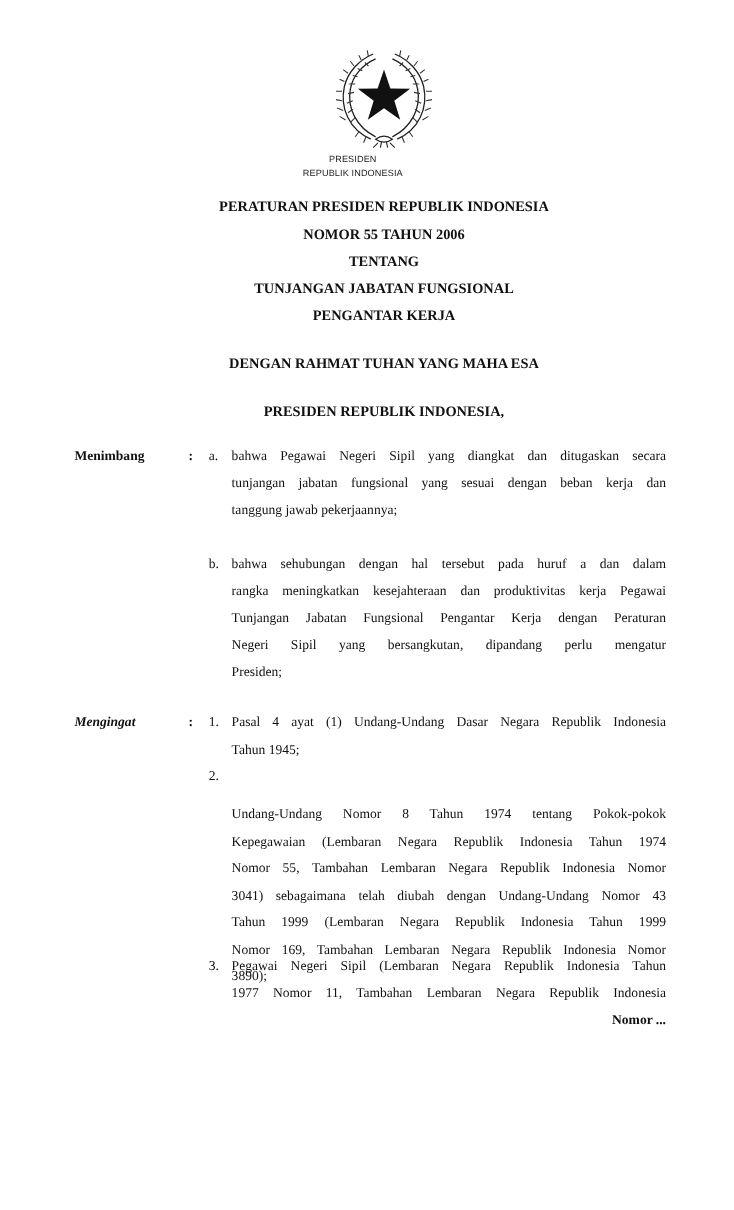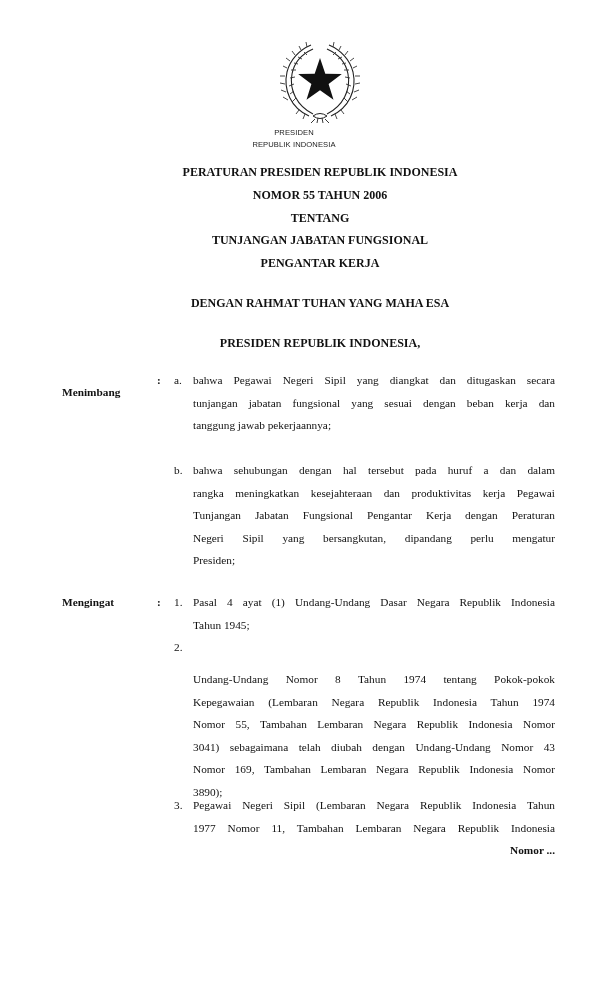--- a/index.html
+++ b/index.html
@@ -51,56 +51,57 @@
 <div class="center-line" style="top:165px;">PERATURAN PRESIDEN REPUBLIK INDONESIA</div>
 <div class="center-line" style="top:188px;">NOMOR  55  TAHUN 2006</div>
 <div class="center-line" style="top:211px;">TENTANG</div>
 <div class="center-line" style="top:233px;">TUNJANGAN JABATAN FUNGSIONAL</div>
 <div class="center-line" style="top:256px;">PENGANTAR KERJA</div>
 
 <div class="center-line" style="top:296px;">DENGAN RAHMAT TUHAN YANG MAHA ESA</div>
 <div class="center-line" style="top:336px;">PRESIDEN REPUBLIK INDONESIA,</div>
 
 <div>
-  <div class="section-label" style="top:374px;margin-top:12px;">Menimbang</div>
+  <div class="section-label" style="top:374px;">Menimbang</div>
   <div class="section-colon" style="top:374px; left:157px;">:</div>
 
   <div class="item-marker" style="top:374px;">a.</div>
   <div class="item-text" style="top:369px;">
     <span class="line just">bahwa Pegawai Negeri Sipil yang diangkat dan ditugaskan secara</span>
     <span class="line just">tunjangan jabatan fungsional yang sesuai dengan beban kerja dan</span>
     <span class="line noj">tanggung jawab pekerjaannya;</span>
   </div>
 
   <div class="item-marker" style="top:464px;">b.</div>
   <div class="item-text" style="top:459px;">
     <span class="line just">bahwa sehubungan dengan hal tersebut pada huruf a dan dalam</span>
     <span class="line just">rangka meningkatkan kesejahteraan dan produktivitas kerja Pegawai</span>
     <span class="line just">Tunjangan Jabatan Fungsional Pengantar Kerja dengan Peraturan</span>
     <span class="line just">Negeri Sipil yang bersangkutan, dipandang perlu mengatur</span>
     <span class="line noj">Presiden;</span>
   </div>
 </div>
 
 <div>
-  <div class="section-label" style="top:596px;">Mengingat</div>
+  <div class="section-label" style="top:596px;font-style:italic;">Mengingat</div>
   <div class="section-colon" style="top:596px; left:157px;">:</div>
 
   <div class="item-marker" style="top:596px;">1.</div>
   <div class="item-text" style="top:591px;">
     <span class="line just">Pasal 4 ayat (1) Undang-Undang Dasar Negara Republik Indonesia</span>
     <span class="line noj">Tahun 1945;</span>
   </div>
 
   <div class="item-marker" style="top:641px;">2.</div>
   <div class="item-text" style="top:632px;margin-top:36px;">
     <span class="line just">Undang-Undang Nomor 8 Tahun 1974 tentang Pokok-pokok</span>
     <span class="line just">Kepegawaian (Lembaran Negara Republik Indonesia Tahun 1974</span>
     <span class="line just">Nomor 55, Tambahan Lembaran Negara Republik Indonesia Nomor</span>
     <span class="line just">3041) sebagaimana telah diubah dengan Undang-Undang Nomor 43</span>
+    <span class="line just">Tahun 1999 (Lembaran Negara Republik Indonesia Tahun 1999</span>
     <span class="line just">Nomor 169, Tambahan Lembaran Negara Republik Indonesia Nomor</span>
     <span class="line noj">3890);</span>
   </div>
 
   <div class="item-marker" style="top:799px;">3.</div>
   <div class="item-text" style="top:794px;">
     <span class="line just">Pegawai Negeri Sipil (Lembaran Negara Republik Indonesia Tahun</span>
     <span class="line just">1977 Nomor 11, Tambahan Lembaran Negara Republik Indonesia</span>
     <span class="line right">Nomor ...</span>
   </div>

